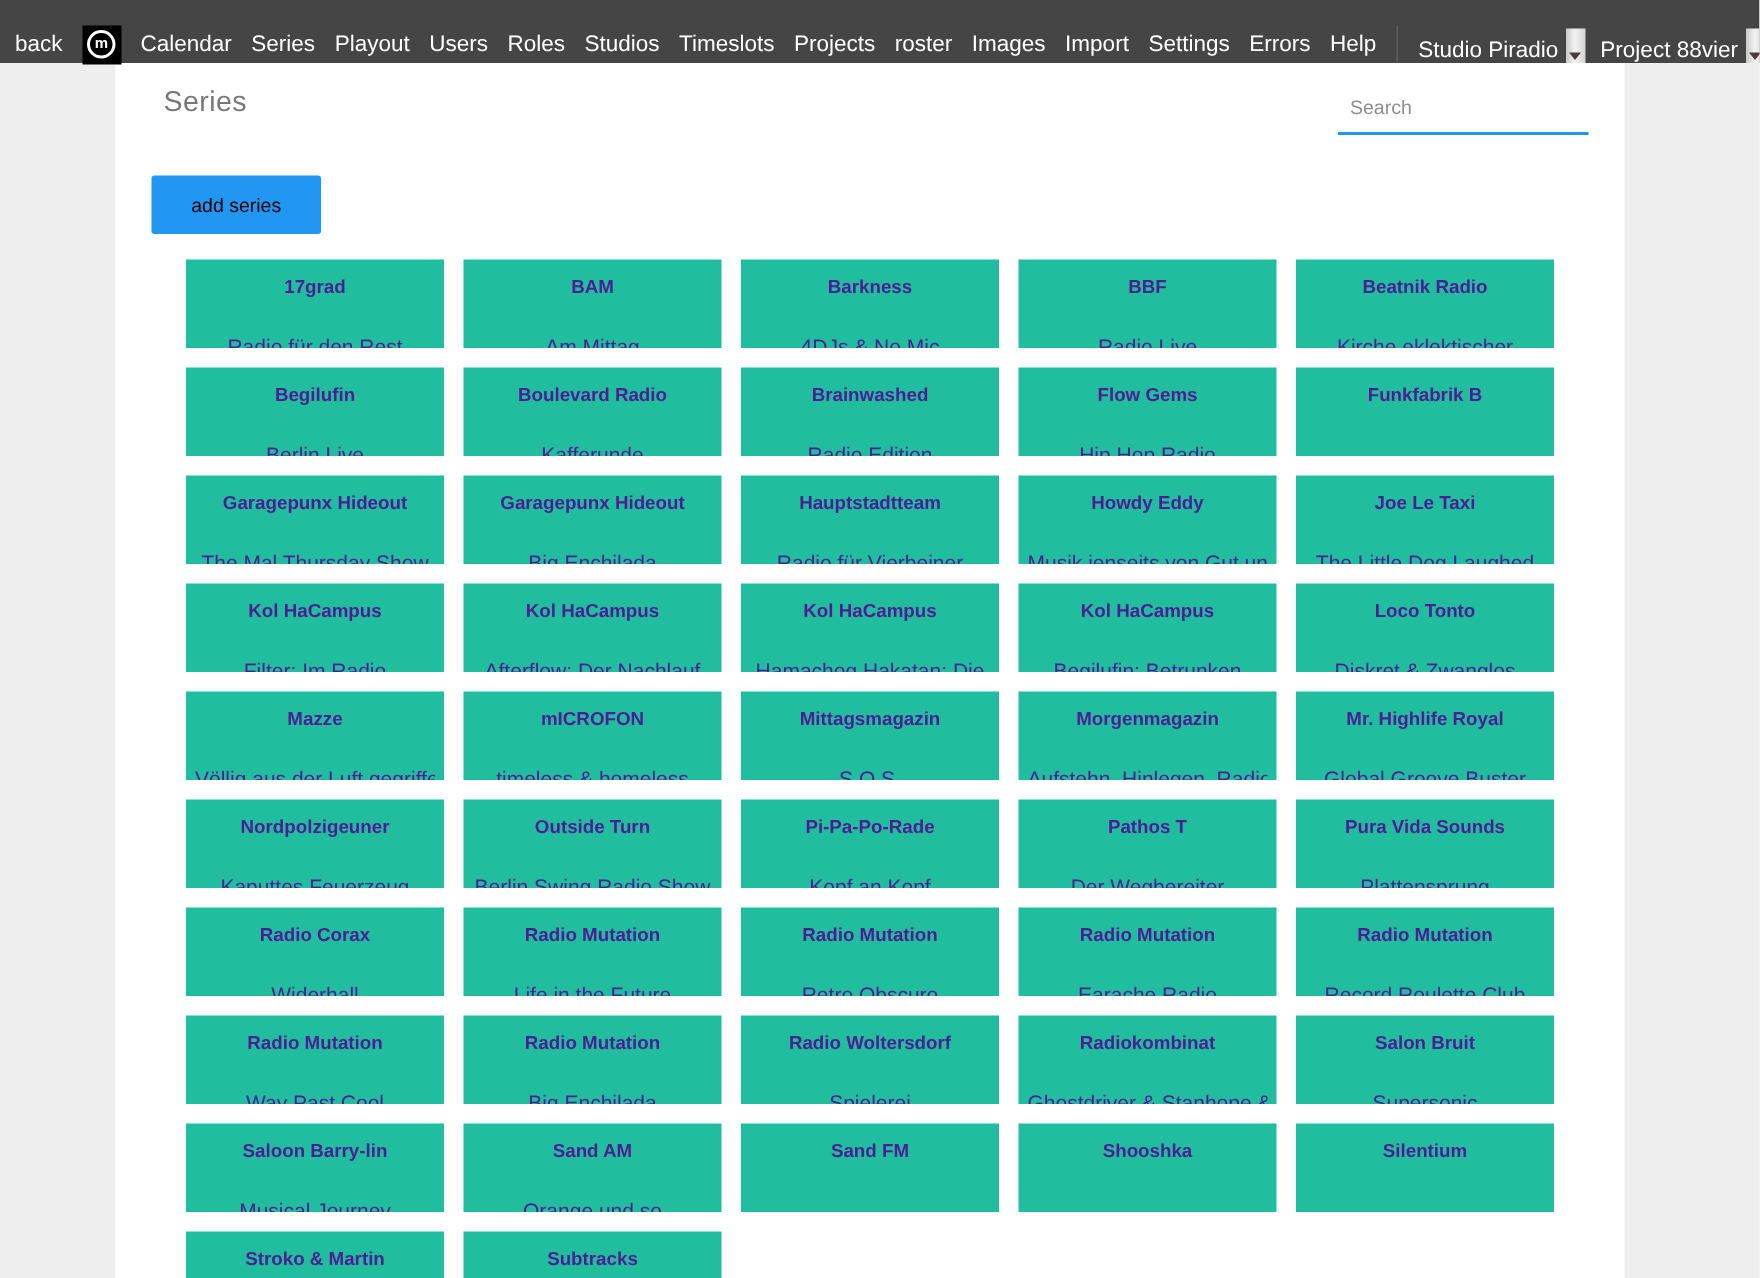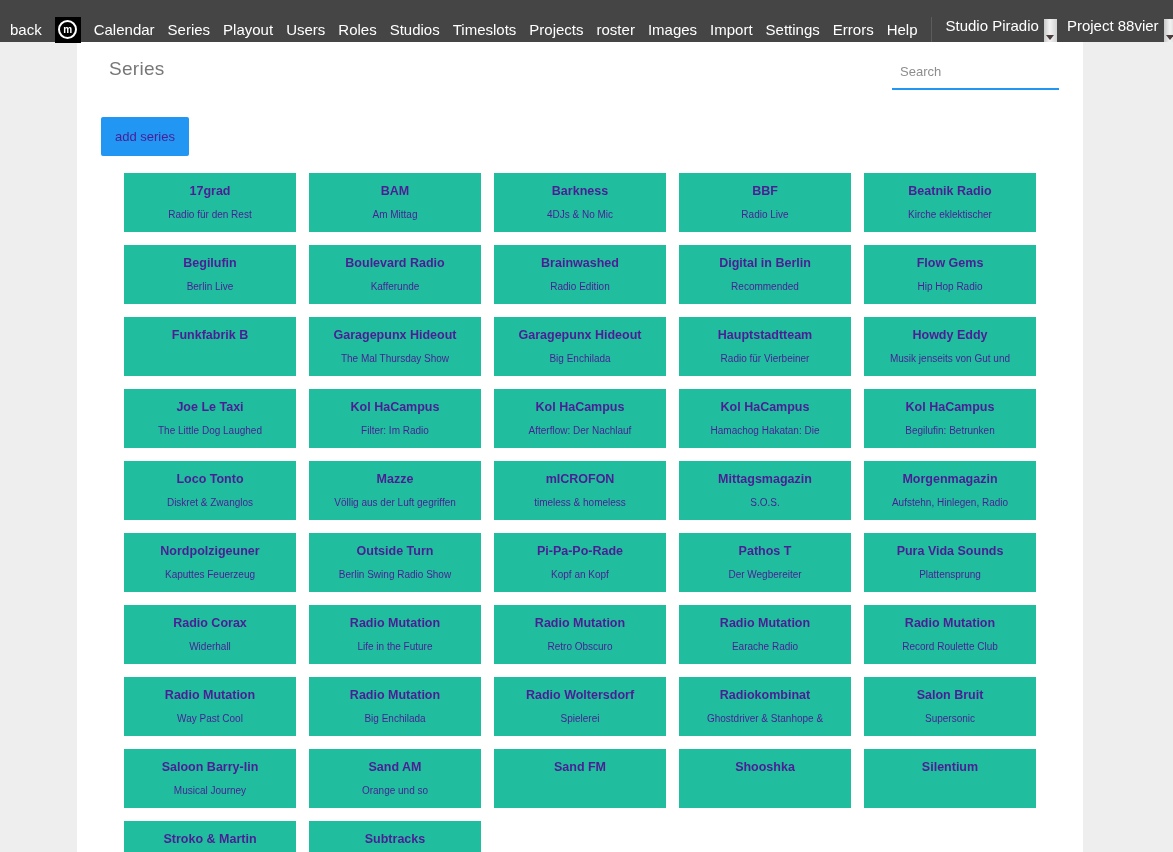--- a/index.html
+++ b/index.html
@@ -52,21 +52,21 @@
   .nav-right {
     margin-left: auto;
     display: flex;
     align-items: center;
     align-self: stretch;
     border-left: 1px solid #5c5c5c;
     padding-left: 14px;
   }
   .nav-select {
     display: flex;
-    align-items: flex-start;
+    align-items: flex-end;
     align-self: stretch;
     cursor: pointer;
     margin-right: 10px;
   }
   .nav-select .sel-label { margin-right: 5px; }
   .arrowbox {
     width: 13px;
     align-self: stretch;
     margin-top: 2px;
     background: linear-gradient(90deg, #c9c9c9, #f2f2f2 45%, #d2d2d2);
@@ -111,24 +111,24 @@
     outline: none;
     font-size: 13px;
     color: #be185d;
     background: transparent;
     padding: 0 2px 6px 8px;
   }
   .search-input::placeholder { color: #8d8d8d; }
 
   .add-btn {
     margin-top: 27px;
-    width: 88px;
+    width: 113px;
     height: 39px;
     background: var(--accent-blue, #2196f3);
-    color: #4c1d95;
+    color: #000000;
     border: none;
     border-radius: 2px;
     font-size: 13px;
     font-family: "Liberation Sans", sans-serif;
     cursor: pointer;
   }
 
   
   .grid {
     margin: 17px 0 0 23px;
@@ -144,23 +144,23 @@
     padding: 10px 6px 0 6px;
     overflow: hidden;
     cursor: pointer;
   }
   .card-title {
     font-size: 12.5px;
     font-weight: bold;
     line-height: 16px;
   }
   .card-sub {
-    font-size: 10px;
+    font-size: 14px;
     line-height: 15px;
-    margin-top: 8px;
+    margin-top: 25px;
     white-space: nowrap;
     overflow: hidden;
   }
 </style>
 </head>
 <body>
 
 <nav class="navbar">
   <a class="nav-back">back</a>
   <span class="logo">
@@ -227,24 +227,20 @@
   <div class="card">
     <div class="card-title">Boulevard Radio</div>
     <div class="card-sub">Kafferunde</div>
   </div>
 
   <div class="card">
     <div class="card-title">Brainwashed</div>
     <div class="card-sub">Radio Edition</div>
   </div>
 
-  <div class="card">
-    <div class="card-title">Digital in Berlin</div>
-    <div class="card-sub">Recommended</div>
-  </div>
 
   <div class="card">
     <div class="card-title">Flow Gems</div>
     <div class="card-sub">Hip Hop Radio</div>
   </div>
 
   <div class="card">
     <div class="card-title">Funkfabrik B</div>
     <div class="card-sub"></div>
   </div>
@@ -313,20 +309,24 @@
   <div class="card">
     <div class="card-title">Mittagsmagazin</div>
     <div class="card-sub">S.O.S.</div>
   </div>
 
   <div class="card">
     <div class="card-title">Morgenmagazin</div>
     <div class="card-sub">Aufstehn, Hinlegen, Radio</div>
   </div>
 
+  <div class="card">
+    <div class="card-title">Mr. Highlife Royal</div>
+    <div class="card-sub">Global Groove Buster</div>
+  </div>
 
   <div class="card">
     <div class="card-title">Nordpolzigeuner</div>
     <div class="card-sub">Kaputtes Feuerzeug</div>
   </div>
 
 
   <div class="card">
     <div class="card-title">Outside Turn</div>
     <div class="card-sub">Berlin Swing Radio Show</div>

